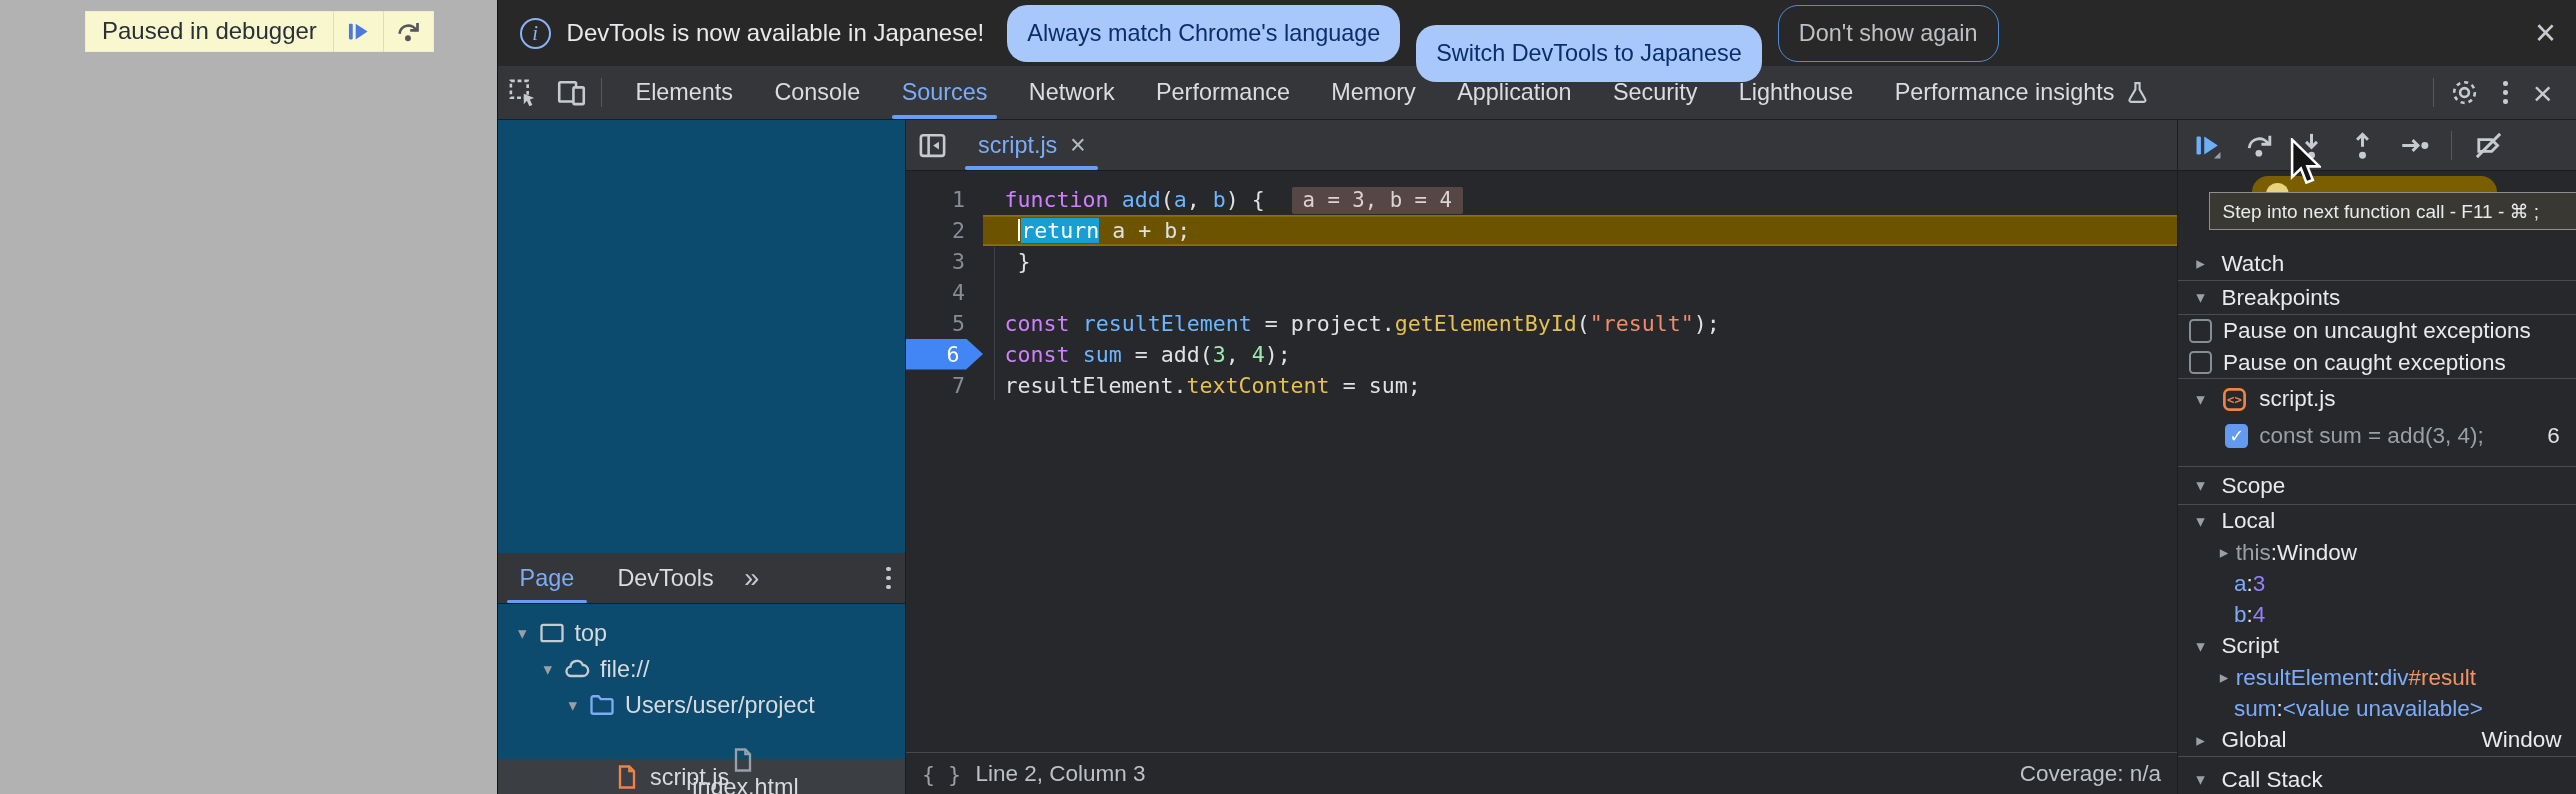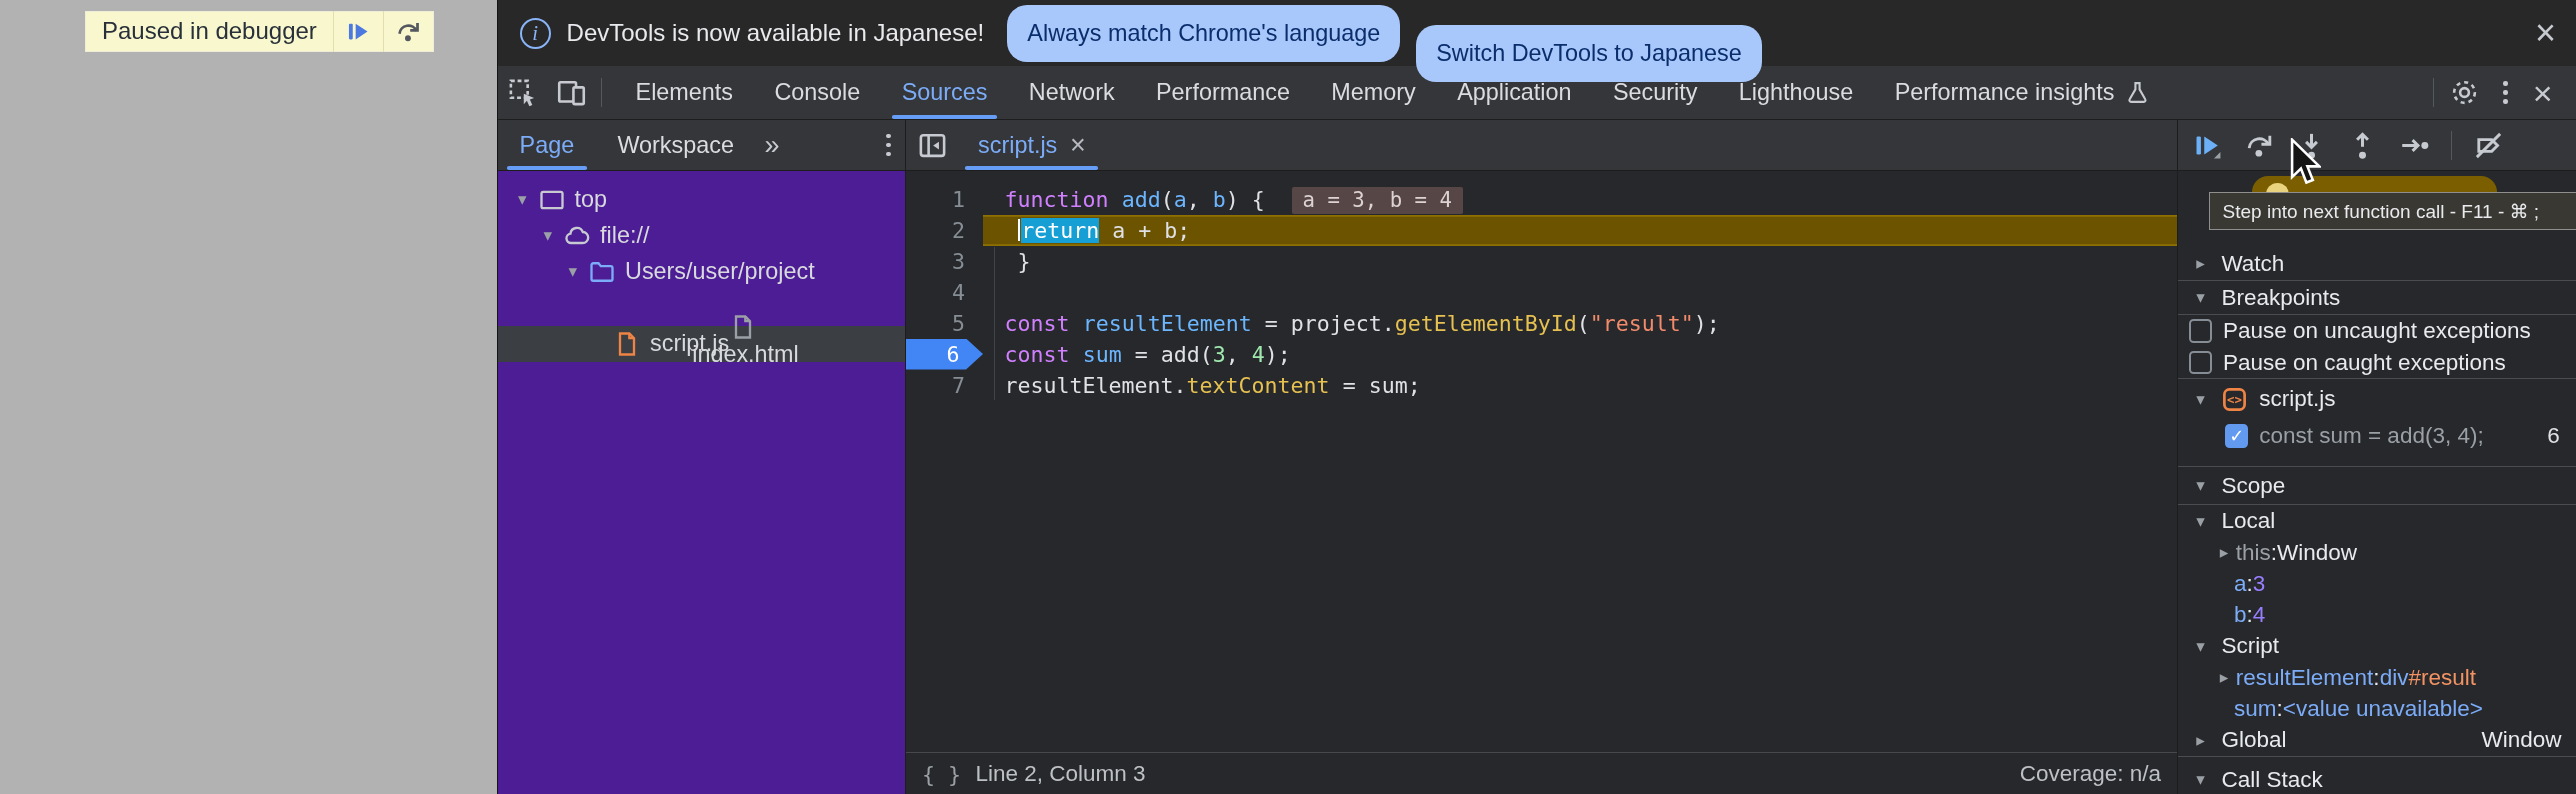--- a/index.html
+++ b/index.html
@@ -39,21 +39,21 @@
   .tab.active::after{content:"";position:absolute;left:10.8px;right:10.8px;bottom:0;height:3.6px;background:#669df6;border-radius:1.8px;}
   .tab .icn{width:25px;height:25px;}
   .tb-right{margin-left:auto;display:flex;align-items:center;height:100%;padding-right:12.6px;}
   .x-glyph{font-size:34px;color:#c7cbd1;line-height:1;padding:0 10.8px;}
   .dots{display:flex;flex-direction:column;gap:4.5px;padding:0 14.4px;}
   .dots i{width:4.5px;height:4.5px;border-radius:50%;background:#c7cbd1;}
 
   .main{flex:1;display:flex;min-height:0;}
 
   
-  .nav-panel{width:408px;flex:0 0 408px;border-right:0.9px solid #1d1d1d;display:flex;flex-direction:column;background:#4c1d95;}
+  .nav-panel{width:408px;flex:0 0 408px;border-right:0.9px solid #1d1d1d;display:flex;flex-direction:column;background:#0c4a6e;justify-content:flex-end;}
   .panel-tabbar{height:51px;flex:0 0 51px;background:#343639;border-bottom:0.9px solid #1d1d1d;display:flex;align-items:center;}
   .ptab{position:relative;height:100%;display:flex;align-items:center;padding:0 21.6px;font-size:23.4px;color:#dadce0;}
   .ptab.active{color:#7cacf8;}
   .ptab.active::after{content:"";position:absolute;left:9px;right:9px;bottom:0;height:3.6px;background:#669df6;border-radius:1.8px;}
   .overflow-chevrons{font-size:27px;color:#c7cbd1;padding:0 9px;}
   .nav-kebab{margin-left:auto;}
   .tree{padding-top:10.8px;}
   .tree-row{height:36px;display:flex;align-items:center;font-size:23.4px;color:#d8dadd;white-space:nowrap;}
   .tree-row.selected{background:#3b3f43;}
   .exp{width:23.4px;flex:0 0 23.4px;text-align:center;color:#9aa0a6;font-size:17px;}
@@ -154,20 +154,21 @@
     </div>
   </div>
 
   <div class="devtools">
 
     <div class="infobar">
       <span class="info-icon">i</span>
       <span class="infobar-msg">DevTools is now available in Japanese!</span>
       <button class="pill filled" style="border:none;font-family:inherit;cursor:default;">Always match Chrome's language</button>
       <button class="pill filled" style="border:none;font-family:inherit;cursor:default;margin-top:40px;">Switch DevTools to Japanese</button>
+      <button class="pill outline" style="background:transparent;font-family:inherit;cursor:default;">Don't show again</button>
       <span class="infobar-close">×</span>
     </div>
 
     <div class="toolbar">
       <span class="tb-iconbtn">
           <span class="icn">
             <svg viewBox="0 0 24 24" fill="none" stroke="#c7cbd1" stroke-width="2">
               <rect x="3" y="3" width="13" height="13" stroke-dasharray="3 2.2"></rect>
               <path d="M13 13l8 3.2-3.3 1.2 1.9 4.2-2.3 1-1.9-4.2L13 21z" fill="#c7cbd1" stroke="none"></path>
             </svg>
@@ -236,21 +237,21 @@
           </span>
         <span class="x-glyph">×</span>
       </div>
     </div>
 
     <div class="main">
 
       <div class="nav-panel">
         <div class="panel-tabbar">
           <span class="ptab active">Page</span>
-          <span class="ptab">Workspace</span>
+          <span class="ptab">DevTools</span>
           <span class="overflow-chevrons">»</span>
           <span class="dots nav-kebab">
               <i></i>
               <i></i>
               <i></i>
             </span>
         </div>
         <div class="tree">
             <div class="tree-row" style="padding-left: 12.6px;">
               <span class="exp">▾</span>

